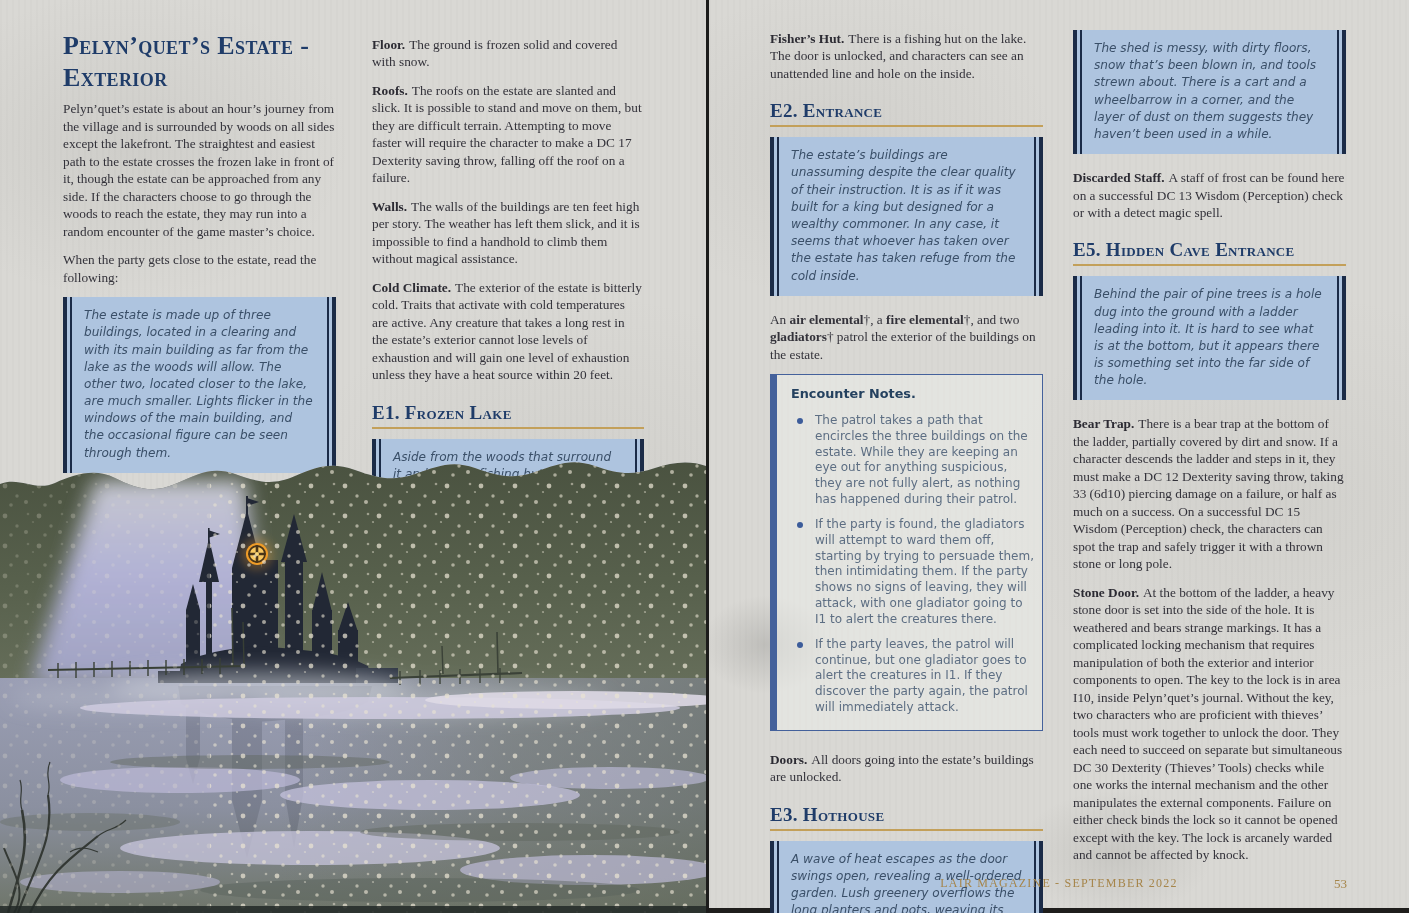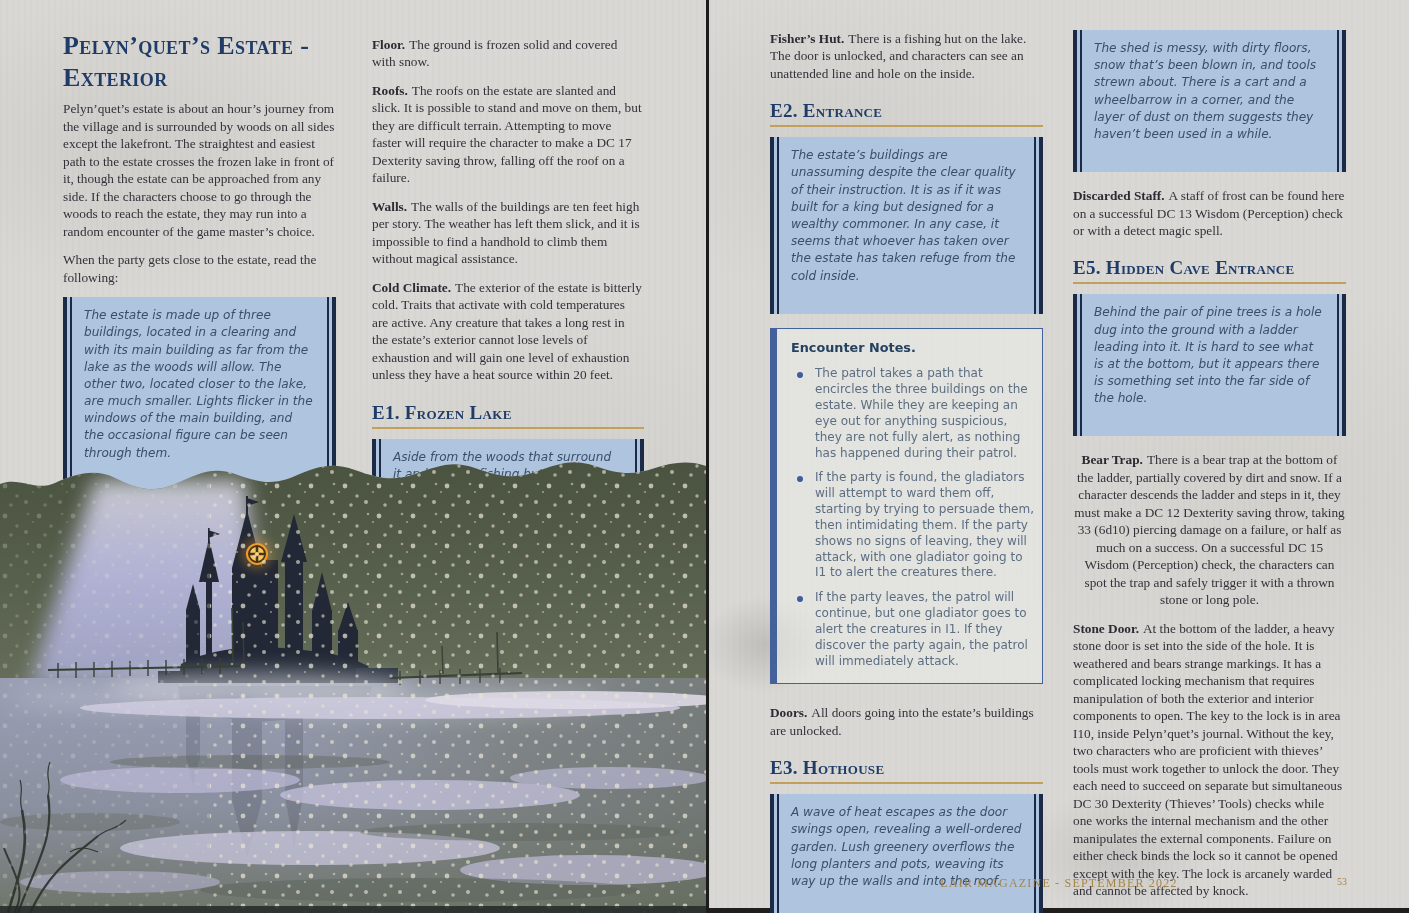--- a/index.html
+++ b/index.html
@@ -48,21 +48,21 @@
   p.para { margin:0 0 11px 0; text-align:left; }
   b.lead { font-weight:bold; color:#2c2b33; margin-right:4px; }
   .seg-b { font-weight:bold; }
 
   .callout {
     background:#aec4df; border-left:4px solid #1b2b47; border-right:4px solid #1b2b47;
     margin:0 0 14px 0;
   }
   .callout-inner {
     border-left:2px solid #1b2b47; border-right:2px solid #1b2b47;
-    margin:0 3px; padding:10px 12px 29px 12px;
+    margin:0 3px; padding:10px 12px 11px 12px;
   }
   .callout-text {
     font-family:"DejaVu Sans", sans-serif; font-style:italic;
     font-size:12.1px; line-height:1.42; color:#3a4f68;
   }
 
   .enc-box {
     border:1.5px solid #44619b; border-left:7px solid #44619b;
     background:rgba(238,239,236,.5);
     padding:11px 8px 5px 13px; margin:3px 0 20px 0;
@@ -79,21 +79,21 @@
   .enc-list li::before {
     content:""; position:absolute; left:7px; top:5.5px;
     width:6px; height:6px; border-radius:50%; background:#3c5c9a;
   }
 
   .footer {
     position:absolute; left:0; right:0; bottom:16px; height:16px;
     text-align:center; color:#a6854a; font-size:12px;
     font-variant:small-caps; letter-spacing:1.2px;
   }
-  .footer .pagenum { position:absolute; right:62px; letter-spacing:0; font-size:10px; }
+  .footer .pagenum { position:absolute; right:62px; letter-spacing:0; font-size:13px; }
 
   .art { position:absolute; left:0; top:450px; width:706px; height:463px; }
 </style>
 </head>
 <body>
 
 <div class="page page-left">
 
   <div class="col pl-col1">
     <h1 class="h1">Pelyn’quet’s Estate - Exterior</h1>
@@ -304,20 +304,23 @@
   <div class="col pr-col1">
     <p class="para">
       <b class="lead">Fisher’s Hut.</b><span>There is a fishing hut on the lake. The door is unlocked, and characters can see an unattended line and hole on the inside.</span>
     </p>
     <h2 class="h2">E2. Entrance</h2>
     <div class="callout">
       <div class="callout-inner">
         <p class="callout-text">The estate’s buildings are unassuming despite the clear quality of their instruction. It is as if it was built for a king but designed for a wealthy commoner. In any case, it seems that whoever has taken over the estate has taken refuge from the cold inside.</p>
       </div>
     </div>
+    <p class="para" style="margin-top:15px;">
+      <span>An </span><span class="seg-b">air elemental</span><span>†, a </span><span class="seg-b">fire elemental</span><span>†, and two </span><span class="seg-b">gladiators</span><span>† patrol the exterior of the buildings on the estate.</span>
+    </p>
     <div class="enc-box">
       <p class="enc-title">Encounter Notes.</p>
       <ul class="enc-list">
         <li>The patrol takes a path that encircles the three buildings on the estate. While they are keeping an eye out for anything suspicious, they are not fully alert, as nothing has happened during their patrol.</li>
         <li>If the party is found, the gladiators will attempt to ward them off, starting by trying to persuade them, then intimidating them. If the party shows no signs of leaving, they will attack, with one gladiator going to I1 to alert the creatures there.</li>
         <li>If the party leaves, the patrol will continue, but one gladiator goes to alert the creatures in I1. If they discover the party again, the patrol will immediately attack.</li>
       </ul>
     </div>
     <p class="para">
       <b class="lead">Doors.</b><span>All doors going into the estate’s buildings are unlocked.</span>
@@ -339,21 +342,21 @@
     </div>
     <p class="para" style="margin-top:15px;">
       <b class="lead">Discarded Staff.</b><span>A staff of frost can be found here on a successful DC 13 Wisdom (Perception) check or with a detect magic spell.</span>
     </p>
     <h2 class="h2">E5. Hidden Cave Entrance</h2>
     <div class="callout">
       <div class="callout-inner">
         <p class="callout-text">Behind the pair of pine trees is a hole dug into the ground with a ladder leading into it. It is hard to see what is at the bottom, but it appears there is something set into the far side of the hole.</p>
       </div>
     </div>
-    <p class="para" style="margin-top:15px;text-align:center;">
+    <p class="para" style="margin-top:15px;">
       <b class="lead">Bear Trap.</b><span>There is a bear trap at the bottom of the ladder, partially covered by dirt and snow. If a character descends the ladder and steps in it, they must make a DC 12 Dexterity saving throw, taking 33 (6d10) piercing damage on a failure, or half as much on a success. On a successful DC 15 Wisdom (Perception) check, the characters can spot the trap and safely trigger it with a thrown stone or long pole.</span>
     </p>
     <p class="para">
       <b class="lead">Stone Door.</b><span>At the bottom of the ladder, a heavy stone door is set into the side of the hole. It is weathered and bears strange markings. It has a complicated locking mechanism that requires manipulation of both the exterior and interior components to open. The key to the lock is in area I10, inside Pelyn’quet’s journal. Without the key, two characters who are proficient with thieves’ tools must work together to unlock the door. They each need to succeed on separate but simultaneous DC 30 Dexterity (Thieves’ Tools) checks while one works the internal mechanism and the other manipulates the external components. Failure on either check binds the lock so it cannot be opened except with the key. The lock is arcanely warded and cannot be affected by knock.</span>
     </p>
 
   </div>
 
   <div class="footer">
     <span>LAIR MAGAZINE - SEPTEMBER 2022</span>

